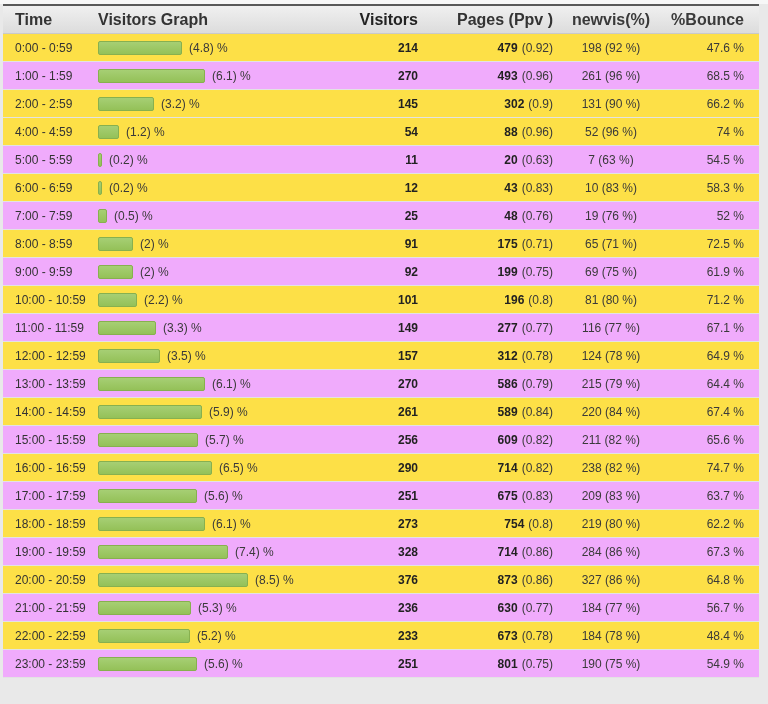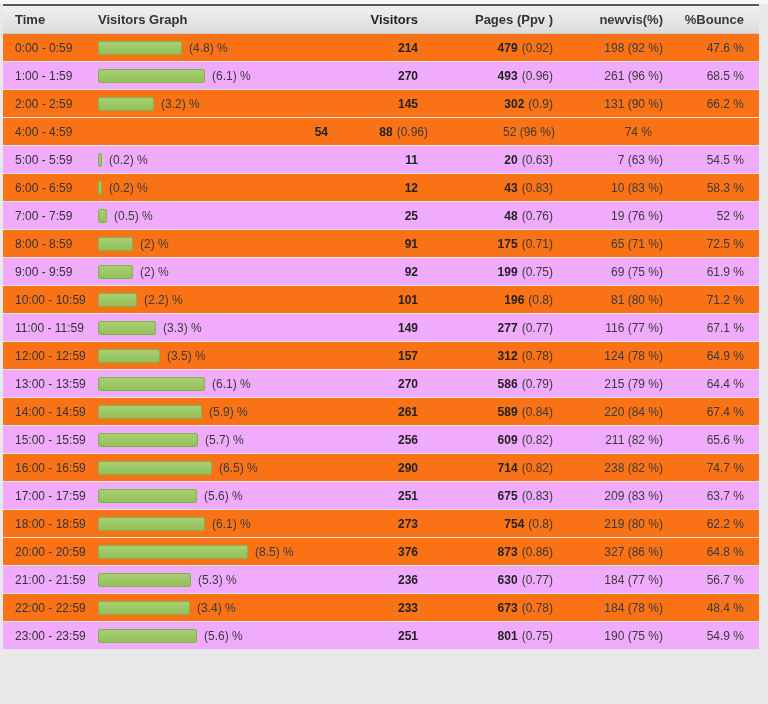--- a/index.html
+++ b/index.html
@@ -15,36 +15,36 @@
   .dark-line{height:2px;background:#595959;}
   .grid-row{
     display:grid;
     grid-template-columns:95px 1fr 90px 125px 108px 92px;
     align-items:center;
   }
   .thead{
     height:27px;
     background:linear-gradient(#f0f0f0,#dcdcdc);
     border-bottom:1px solid #c9c9c9;
-    font-weight:bold;color:#333;font-size:13px;
+    font-weight:bold;color:#333;font-size:16px;
   }
   .row{
     height:27px;
-    background:#f97316;
+    background:#fde047;
     border-bottom:1px solid #e3e3e3;
   }
   .row.alt{background:#f0abfc;}
   .c-time{padding-left:12px;}
   .c-graph{display:flex;align-items:center;}
   .c-num{text-align:right;}
   .c-visitors{padding-right:16px;font-weight:bold;color:#222;}
   .c-pages{padding-right:6px;}
   .c-pages .pg{font-weight:bold;color:#222;}
   .c-pages .ppv{margin-left:4px;color:#3a3a3a;}
-  .c-newvis{padding-right:4px;color:#3a3a3a;}
+  .c-newvis{padding-right:4px;color:#3a3a3a;text-align:center;}
   .c-bounce{padding-right:15px;color:#3a3a3a;}
   .bar{
     height:14px;
     background:linear-gradient(#a6cf74,#94c158);
     background-color:#9cc763;
     border:1px solid #87b04f;
     border-radius:2px;
     box-sizing:border-box;
   }
   .bar-label{margin-left:7px;white-space:nowrap;color:#3a3a3a;}
@@ -95,20 +95,24 @@
           <div class="bar" style="width: 56px;"></div>
           <div class="bar-label">(3.2) %</div>
         </div>
         <div class="c-num c-visitors">145</div>
         <div class="c-num c-pages"><span class="pg">302</span><span class="ppv">(0.9)</span></div>
         <div class="c-num c-newvis">131 (90 %)</div>
         <div class="c-num c-bounce">66.2 %</div>
       </div>
       <div class="grid-row row">
         <div class="c-time">4:00 - 4:59</div>
+        <div class="c-graph">
+          <div class="bar" style="width: 21px;"></div>
+          <div class="bar-label">(1.2) %</div>
+        </div>
         <div class="c-num c-visitors">54</div>
         <div class="c-num c-pages"><span class="pg">88</span><span class="ppv">(0.96)</span></div>
         <div class="c-num c-newvis">52 (96 %)</div>
         <div class="c-num c-bounce">74 %</div>
       </div>
       <div class="grid-row row alt">
         <div class="c-time">5:00 - 5:59</div>
         <div class="c-graph">
           <div class="bar" style="width: 4px;"></div>
           <div class="bar-label">(0.2) %</div>
@@ -254,20 +258,31 @@
         <div class="c-time">18:00 - 18:59</div>
         <div class="c-graph">
           <div class="bar" style="width: 107px;"></div>
           <div class="bar-label">(6.1) %</div>
         </div>
         <div class="c-num c-visitors">273</div>
         <div class="c-num c-pages"><span class="pg">754</span><span class="ppv">(0.8)</span></div>
         <div class="c-num c-newvis">219 (80 %)</div>
         <div class="c-num c-bounce">62.2 %</div>
       </div>
+      <div class="grid-row row alt">
+        <div class="c-time">19:00 - 19:59</div>
+        <div class="c-graph">
+          <div class="bar" style="width: 130px;"></div>
+          <div class="bar-label">(7.4) %</div>
+        </div>
+        <div class="c-num c-visitors">328</div>
+        <div class="c-num c-pages"><span class="pg">714</span><span class="ppv">(0.86)</span></div>
+        <div class="c-num c-newvis">284 (86 %)</div>
+        <div class="c-num c-bounce">67.3 %</div>
+      </div>
       <div class="grid-row row">
         <div class="c-time">20:00 - 20:59</div>
         <div class="c-graph">
           <div class="bar" style="width: 150px;"></div>
           <div class="bar-label">(8.5) %</div>
         </div>
         <div class="c-num c-visitors">376</div>
         <div class="c-num c-pages"><span class="pg">873</span><span class="ppv">(0.86)</span></div>
         <div class="c-num c-newvis">327 (86 %)</div>
         <div class="c-num c-bounce">64.8 %</div>
@@ -280,21 +295,21 @@
         </div>
         <div class="c-num c-visitors">236</div>
         <div class="c-num c-pages"><span class="pg">630</span><span class="ppv">(0.77)</span></div>
         <div class="c-num c-newvis">184 (77 %)</div>
         <div class="c-num c-bounce">56.7 %</div>
       </div>
       <div class="grid-row row">
         <div class="c-time">22:00 - 22:59</div>
         <div class="c-graph">
           <div class="bar" style="width: 92px;"></div>
-          <div class="bar-label">(3.4) %</div>
+          <div class="bar-label">(5.2) %</div>
         </div>
         <div class="c-num c-visitors">233</div>
         <div class="c-num c-pages"><span class="pg">673</span><span class="ppv">(0.78)</span></div>
         <div class="c-num c-newvis">184 (78 %)</div>
         <div class="c-num c-bounce">48.4 %</div>
       </div>
       <div class="grid-row row alt">
         <div class="c-time">23:00 - 23:59</div>
         <div class="c-graph">
           <div class="bar" style="width: 99px;"></div>

